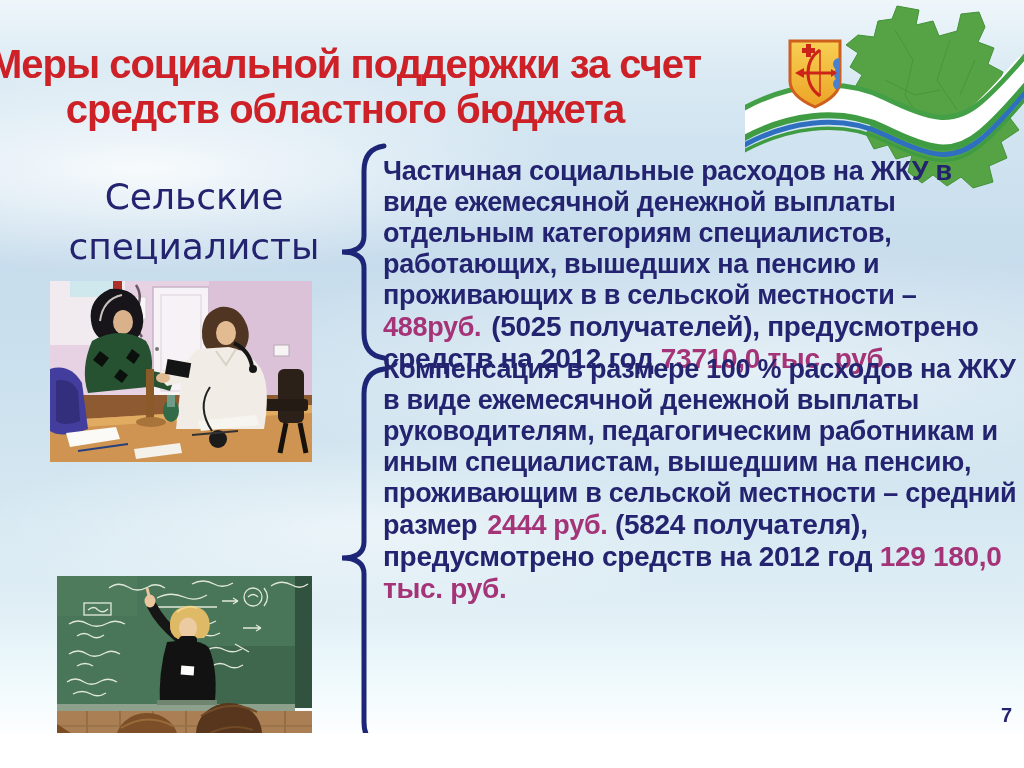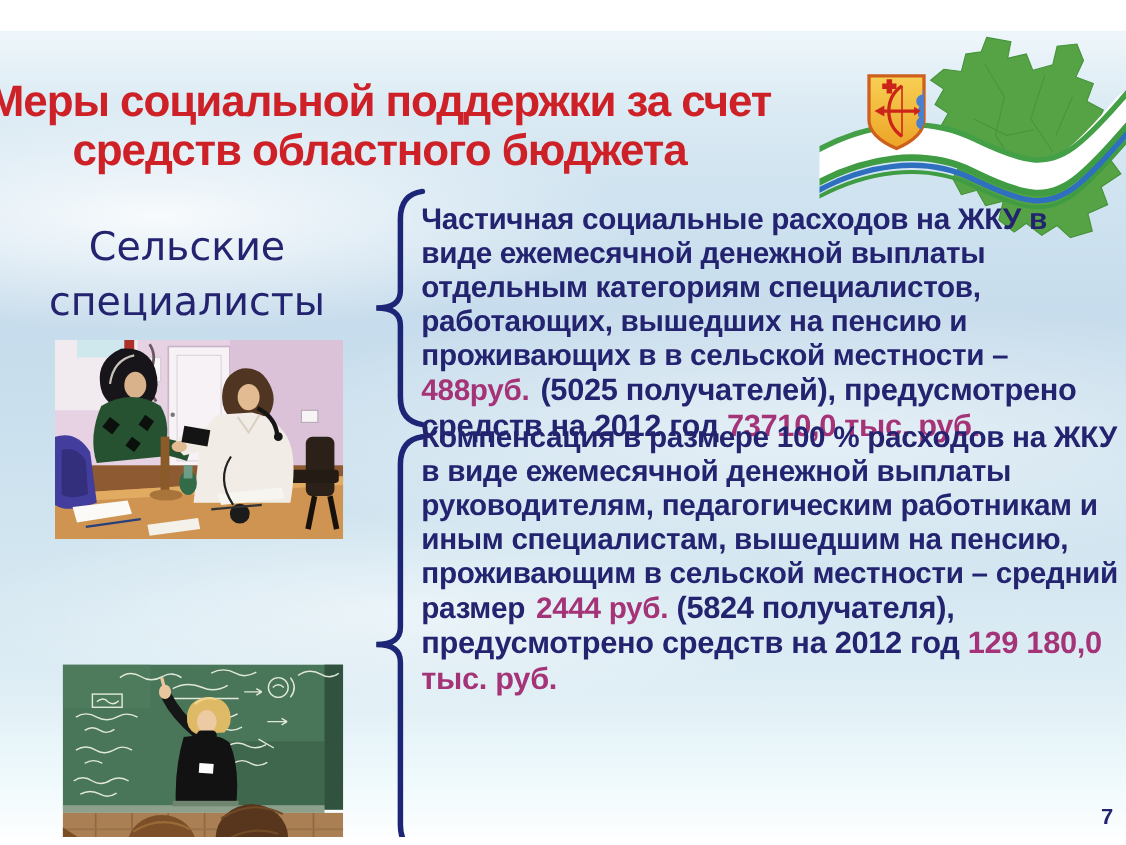--- a/index.html
+++ b/index.html
@@ -4,30 +4,29 @@
 <style>
   html,body{margin:0;padding:0;}
   .slide{
     position:relative; width:1024px; height:733px; overflow:hidden;
     font-family:"Liberation Sans",sans-serif;
     background:
       radial-gradient(ellipse 620px 150px at 14% 23%, rgba(255,255,255,.85), rgba(255,255,255,0) 70%),
       radial-gradient(ellipse 760px 170px at 72% 50%, rgba(255,255,255,.5), rgba(255,255,255,0) 72%),
       radial-gradient(ellipse 560px 130px at 35% 72%, rgba(255,255,255,.5), rgba(255,255,255,0) 70%),
       linear-gradient(180deg,#eef6fa 0%,#dcebf4 9%,#cfe3f0 20%,#c7dcec 36%,#cce1ee 52%,#d4e7f1 68%,#dfeef5 82%,#effafc 93%,#fdfeff 100%);
-    margin-top: 28px;
   }
   .title{
     position:absolute; left:-55px; top:42px; width:800px; text-align:center;
     color:#CE2127; font-weight:bold; font-size:40px; line-height:45px; letter-spacing:-1px;
   }
   .title span{display:block;}
   .side-label{
     position:absolute; text-align:center; color:#232370;
-    font-family:"DejaVu Sans",sans-serif; font-size:36px; line-height:50px;
+    font-family:"DejaVu Sans",sans-serif; font-size:36px; line-height:50px;padding-left:24px;
   }
   .side-label span{display:block;}
   .lbl1{left:0; top:172px; width:340px;}
   .lbl2{left:0; top:466px; width:352px;}
   .photo{position:absolute; display:block;}
   .p1{left:50px; top:281px; width:262px; height:181px;}
   .p2{left:57px; top:576px; width:255px; height:186px;}
   .brace{position:absolute; display:block;}
   .br1{left:330px; top:141px;}
   .br2{left:330px; top:364px;}

